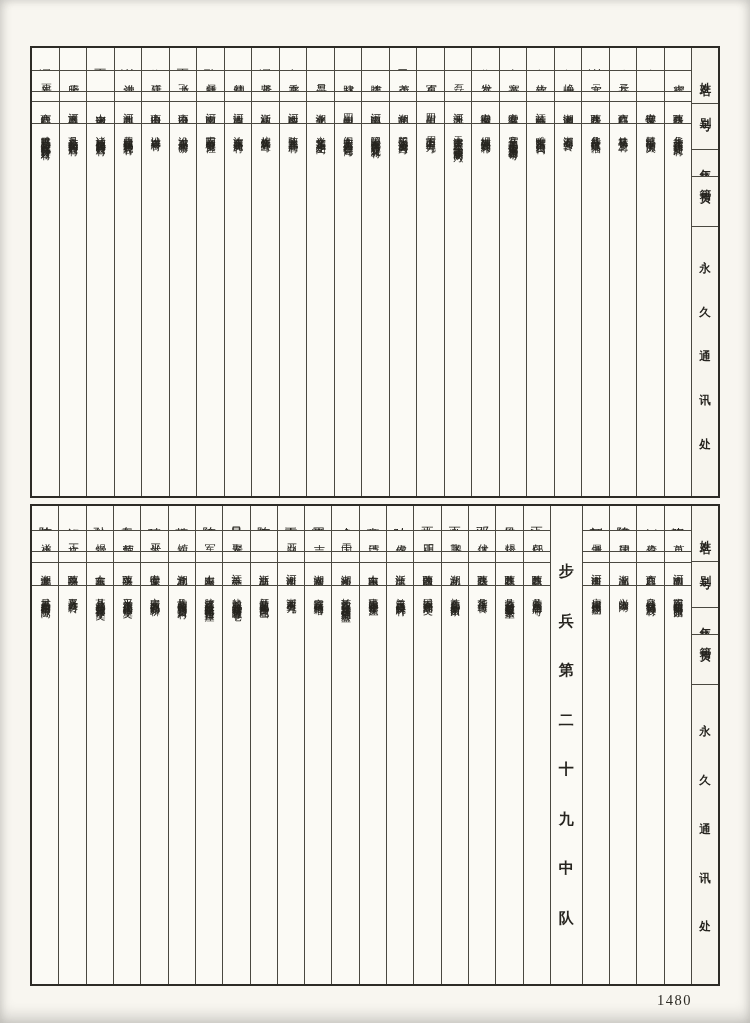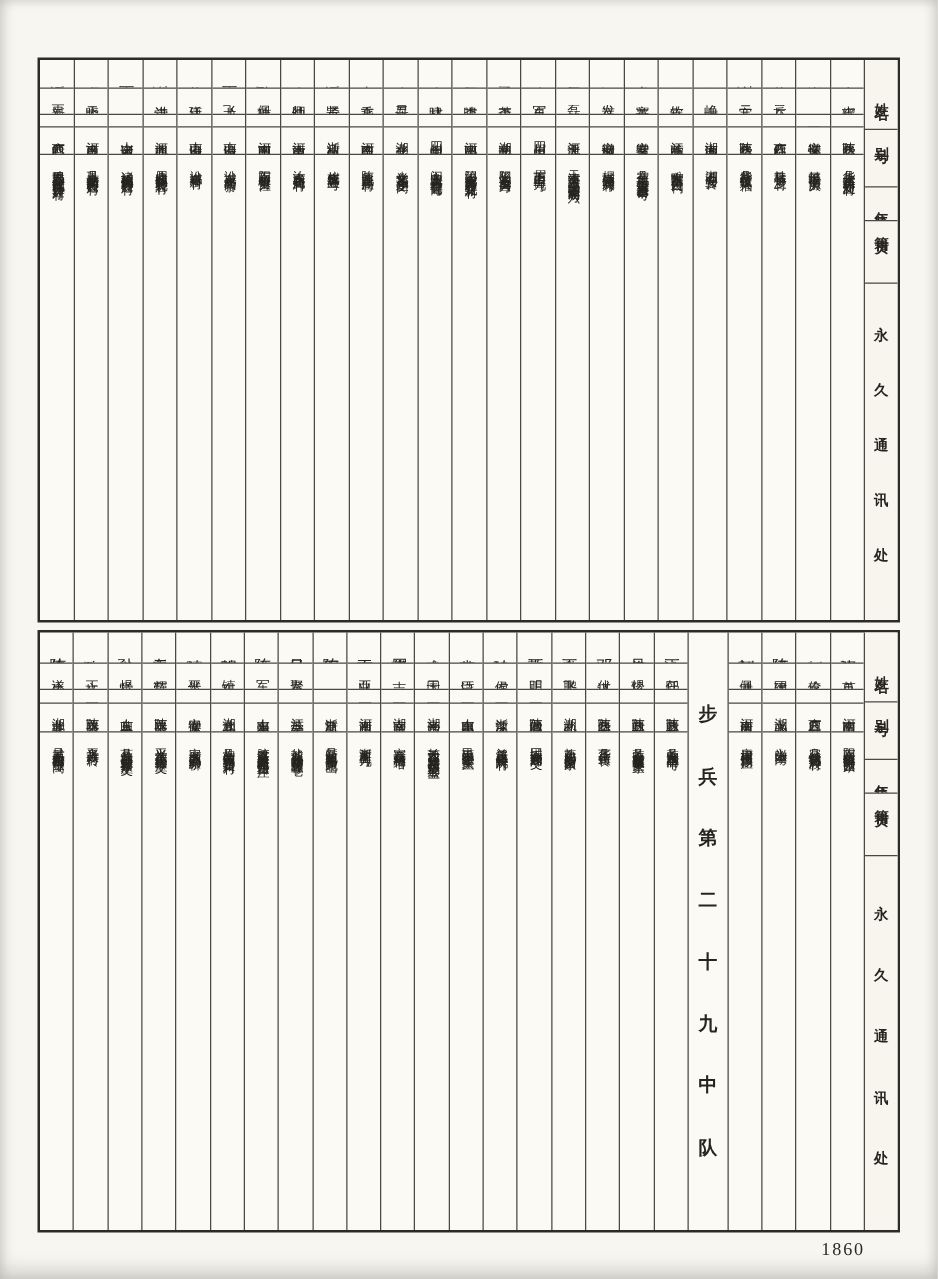--- a/index.html
+++ b/index.html
@@ -928,14 +928,14 @@
           <span class="vtext v-age">二三</span>
         </div>
         <div class="cell c-native">
           <span class="vtext v-native">湖北黄安</span>
         </div>
         <div class="cell c-addr">
           <span class="vtext v-addr">武昌青石桥东街四号陈寓</span>
         </div>
       </div>
     </div>
-  <div class="page-number">1860</div>
+  <div class="page-number">1480</div>
 </div>
 
 </body></html>

